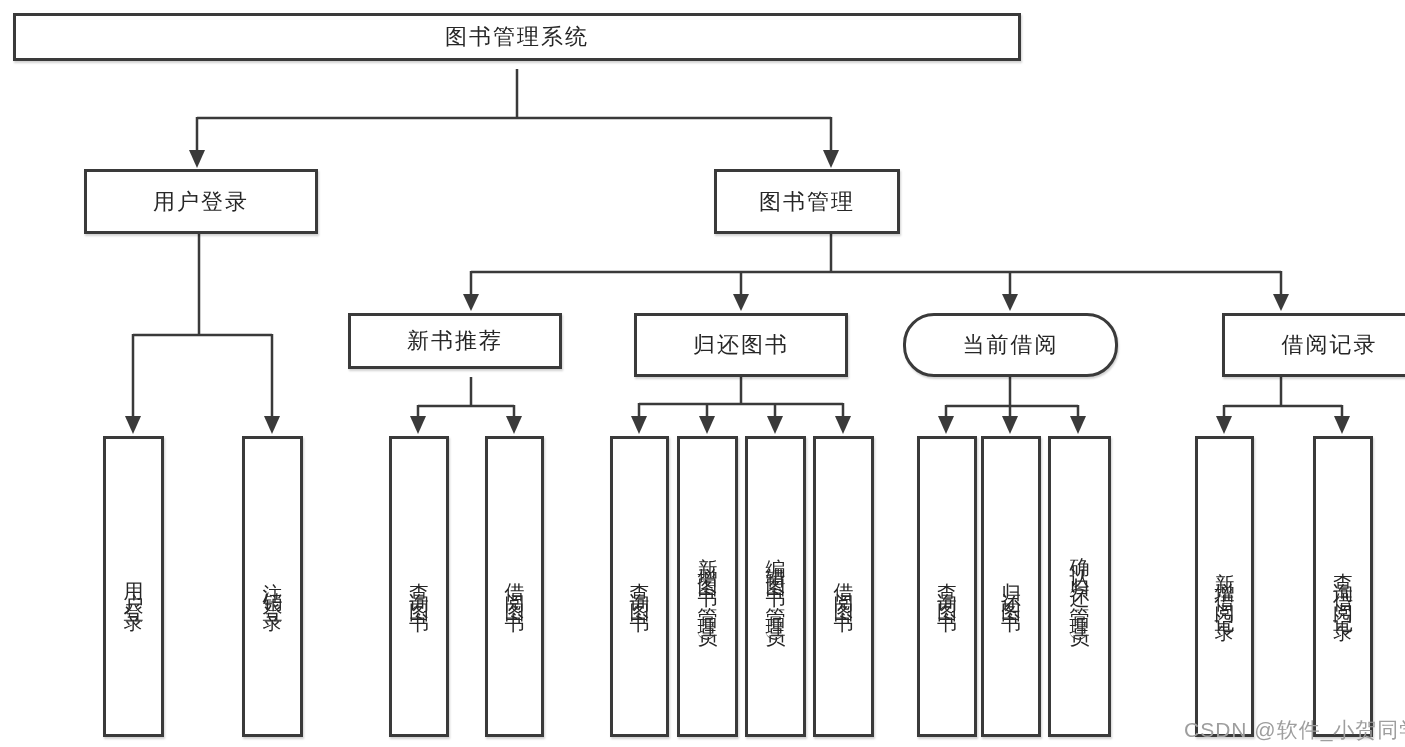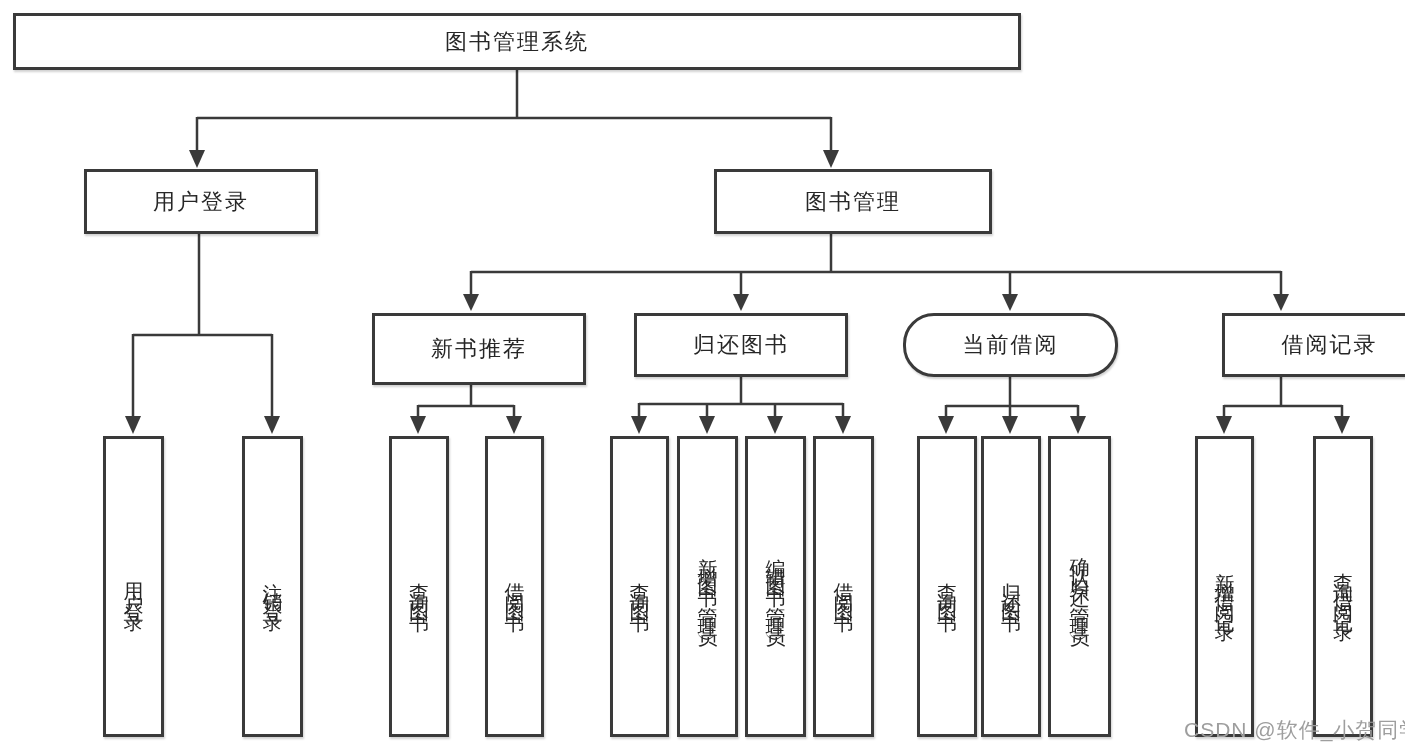--- a/index.html
+++ b/index.html
@@ -87,32 +87,32 @@
       <polygon points="767,416 783,416 775,434"></polygon>
       <polygon points="835,416 851,416 843,434"></polygon>
       <polygon points="938,416 954,416 946,434"></polygon>
       <polygon points="1002,416 1018,416 1010,434"></polygon>
       <polygon points="1070,416 1086,416 1078,434"></polygon>
       <polygon points="1216,416 1232,416 1224,434"></polygon>
       <polygon points="1334,416 1350,416 1342,434"></polygon>
     </g>
   </svg>
 
-  <div class="box hbox" style="left:13px; top:13px; width:1008px; height:57px;align-items:center;">
+  <div class="box hbox" style="left:13px; top:13px; width:1008px; height:48px;align-items:center;">
     <span>图书管理系统</span>
   </div>
 
   <div class="box hbox" style="left:84px; top:169px; width:234px; height:65px;">
     <span>用户登录</span>
   </div>
-  <div class="box hbox" style="left:714px; top:169px; width:278px; height:65px;">
+  <div class="box hbox" style="left:714px; top:169px; width:186px; height:65px;">
     <span>图书管理</span>
   </div>
 
-  <div class="box hbox" style="left:372px; top:313px; width:214px; height:72px;text-align:right;">
+  <div class="box hbox" style="left:348px; top:313px; width:214px; height:56px;text-align:right;">
     <span>新书推荐</span>
   </div>
   <div class="box hbox" style="left:634px; top:313px; width:214px; height:64px;">
     <span>归还图书</span>
   </div>
   <div class="box hbox" style="left:903px; top:313px; width:215px; height:64px;border-radius:31px;">
     <span>当前借阅</span>
   </div>
   <div class="box hbox" style="left:1222px; top:313px; width:215px; height:64px;">
     <span>借阅记录</span>

